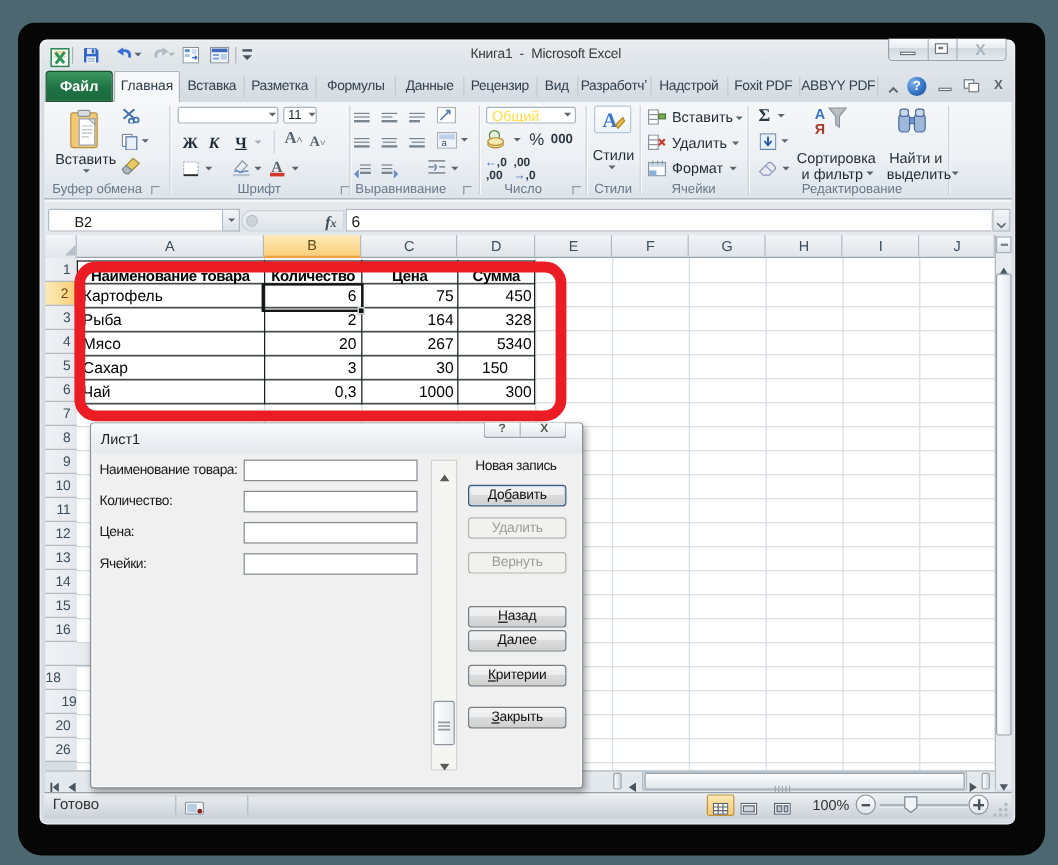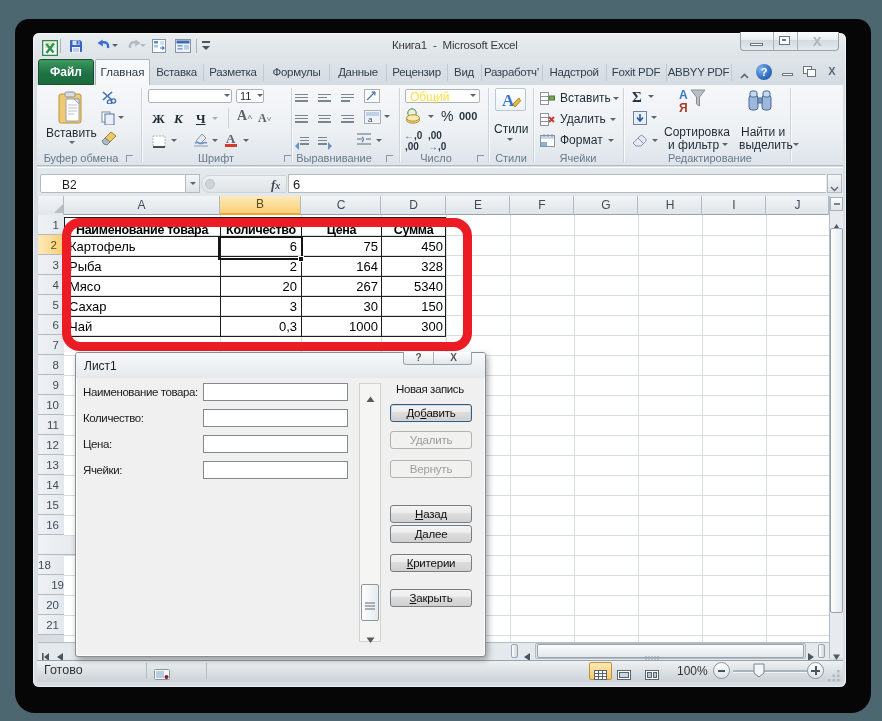--- a/index.html
+++ b/index.html
@@ -428,21 +428,21 @@
 <div class="rowh" style="top:415px;"><span style="padding-right:5px">11</span></div>
 <div class="rowh" style="top:435px;"><span style="padding-right:5px">12</span></div>
 <div class="rowh" style="top:455px;"><span style="padding-right:5px">13</span></div>
 <div class="rowh" style="top:475px;"><span style="padding-right:5px">14</span></div>
 <div class="rowh" style="top:495px;"><span style="padding-right:5px">15</span></div>
 <div class="rowh" style="top:515px;"><span style="padding-right:5px">16</span></div>
 <div class="rowh" style="top:535px;padding-left:45px;"><span style="padding-right:5px">17</span></div>
 <div class="rowh" style="top:555px;"><span style="padding-right:15px">18</span></div>
 <div class="rowh" style="top:575px;"><span style="padding-right:0">19</span></div>
 <div class="rowh" style="top:595px;"><span style="padding-right:5px">20</span></div>
-<div class="rowh" style="top:615px;"><span style="padding-right:5px">21</span></div>
+<div class="rowh" style="top:615px;"><span style="padding-right:5px">26</span></div>
 
 <div class="gvl" style="left:220px"></div>
 <div class="gvl" style="left:301px"></div>
 <div class="gvl" style="left:381px"></div>
 <div class="gvl" style="left:446px"></div>
 <div class="gvl" style="left:510px"></div>
 <div class="gvl" style="left:574px"></div>
 <div class="gvl" style="left:638px"></div>
 <div class="gvl" style="left:702px"></div>
 <div class="gvl" style="left:766px"></div>
@@ -492,21 +492,21 @@
 <div class="cell" style="left:221px;top:257px;width:76px;text-align:right">2</div>
 <div class="cell" style="left:302px;top:257px;width:76px;text-align:right">164</div>
 <div class="cell" style="left:382px;top:257px;width:61px;text-align:right">328</div>
 <div class="cell" style="left:69px;top:277px">Мясо</div>
 <div class="cell" style="left:221px;top:277px;width:76px;text-align:right">20</div>
 <div class="cell" style="left:302px;top:277px;width:76px;text-align:right">267</div>
 <div class="cell" style="left:382px;top:277px;width:61px;text-align:right">5340</div>
 <div class="cell" style="left:69px;top:297px">Сахар</div>
 <div class="cell" style="left:221px;top:297px;width:76px;text-align:right">3</div>
 <div class="cell" style="left:302px;top:297px;width:76px;text-align:right">30</div>
-<div class="cell" style="left:382px;top:297px;width:61px;text-align:right">150</div>
+<div class="cell" style="left:382px;top:297px;width:61px;text-align:center">150</div>
 <div class="cell" style="left:69px;top:317px">Чай</div>
 <div class="cell" style="left:221px;top:317px;width:76px;text-align:right">0,3</div>
 <div class="cell" style="left:302px;top:317px;width:76px;text-align:right">1000</div>
 <div class="cell" style="left:382px;top:317px;width:61px;text-align:right">300</div>
 <div class="a" style="left:218px;top:236px;width:85px;height:24px;border:2.5px solid #151515;background:transparent"></div>
 <div class="a" style="left:298px;top:256px;width:6px;height:6px;background:#151515;border:1px solid #fff"></div>
 
 <div class="a" style="left:829px;top:196px;width:14px;height:462px;background:#e7ebef;border-left:1px solid #b2bac2"></div>
 <div class="a" style="left:830px;top:197px;width:13px;height:14px;background:linear-gradient(#fcfdfe,#dfe5ea);border:1px solid #aab3bb">
     <div class="a" style="left:3px;top:5px;width:6px;height:2px;background:#7a848d"></div>

